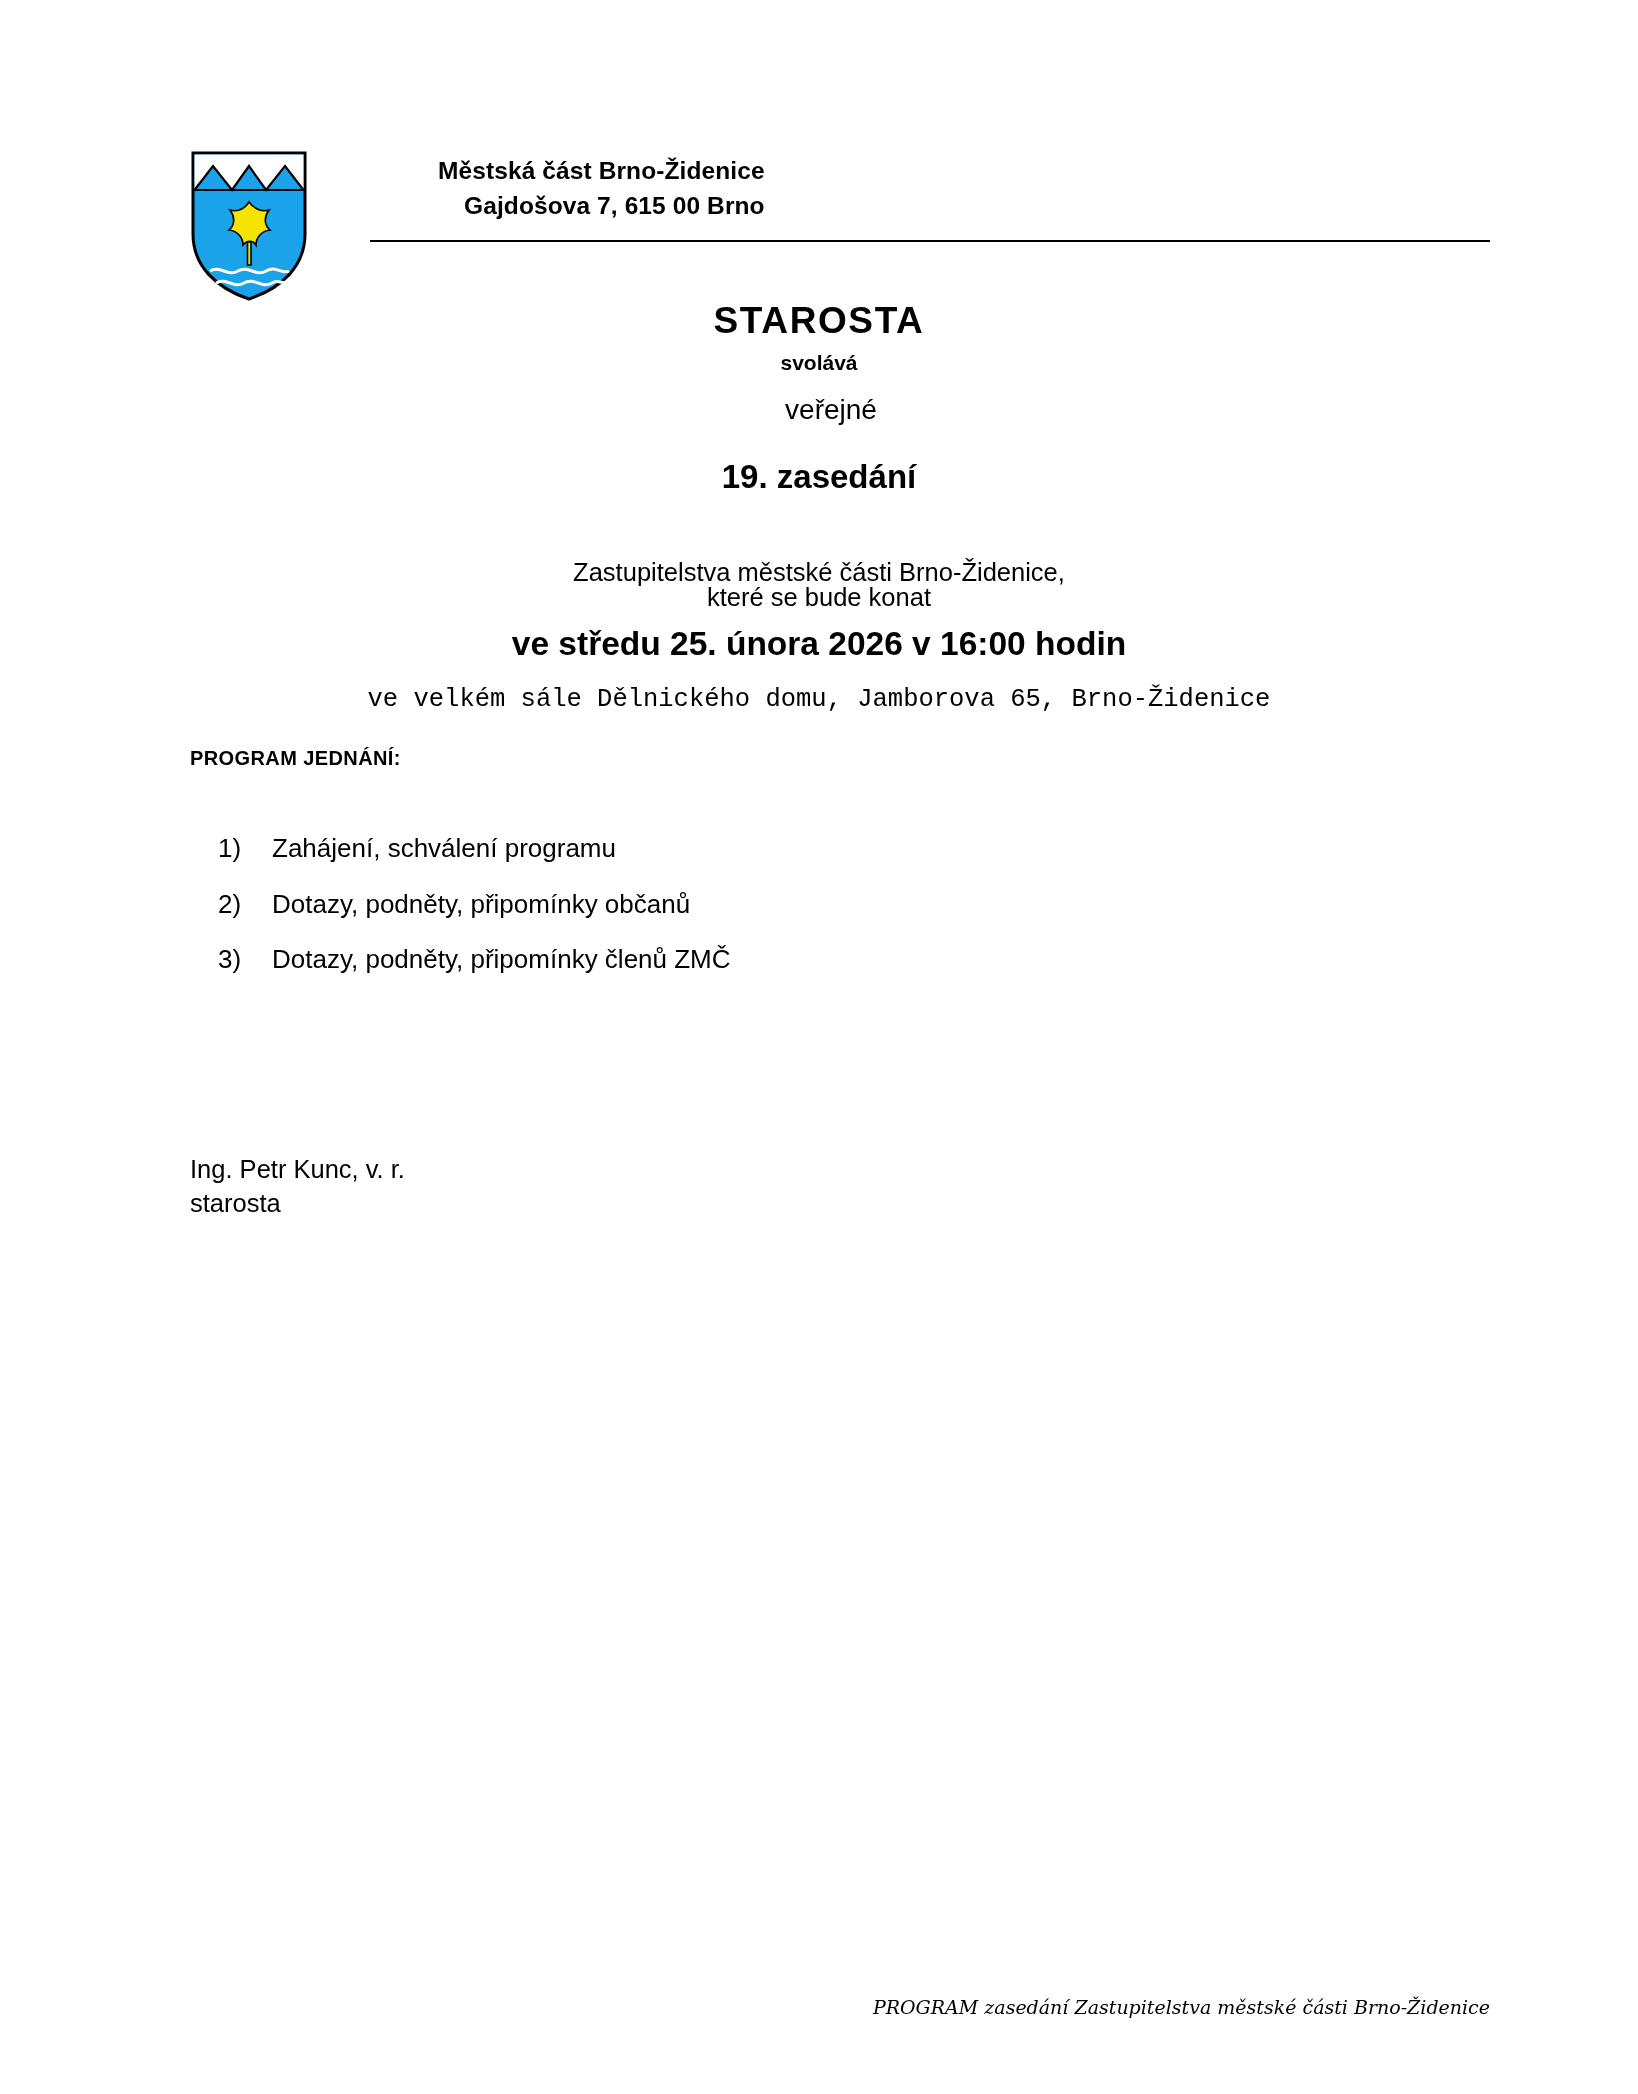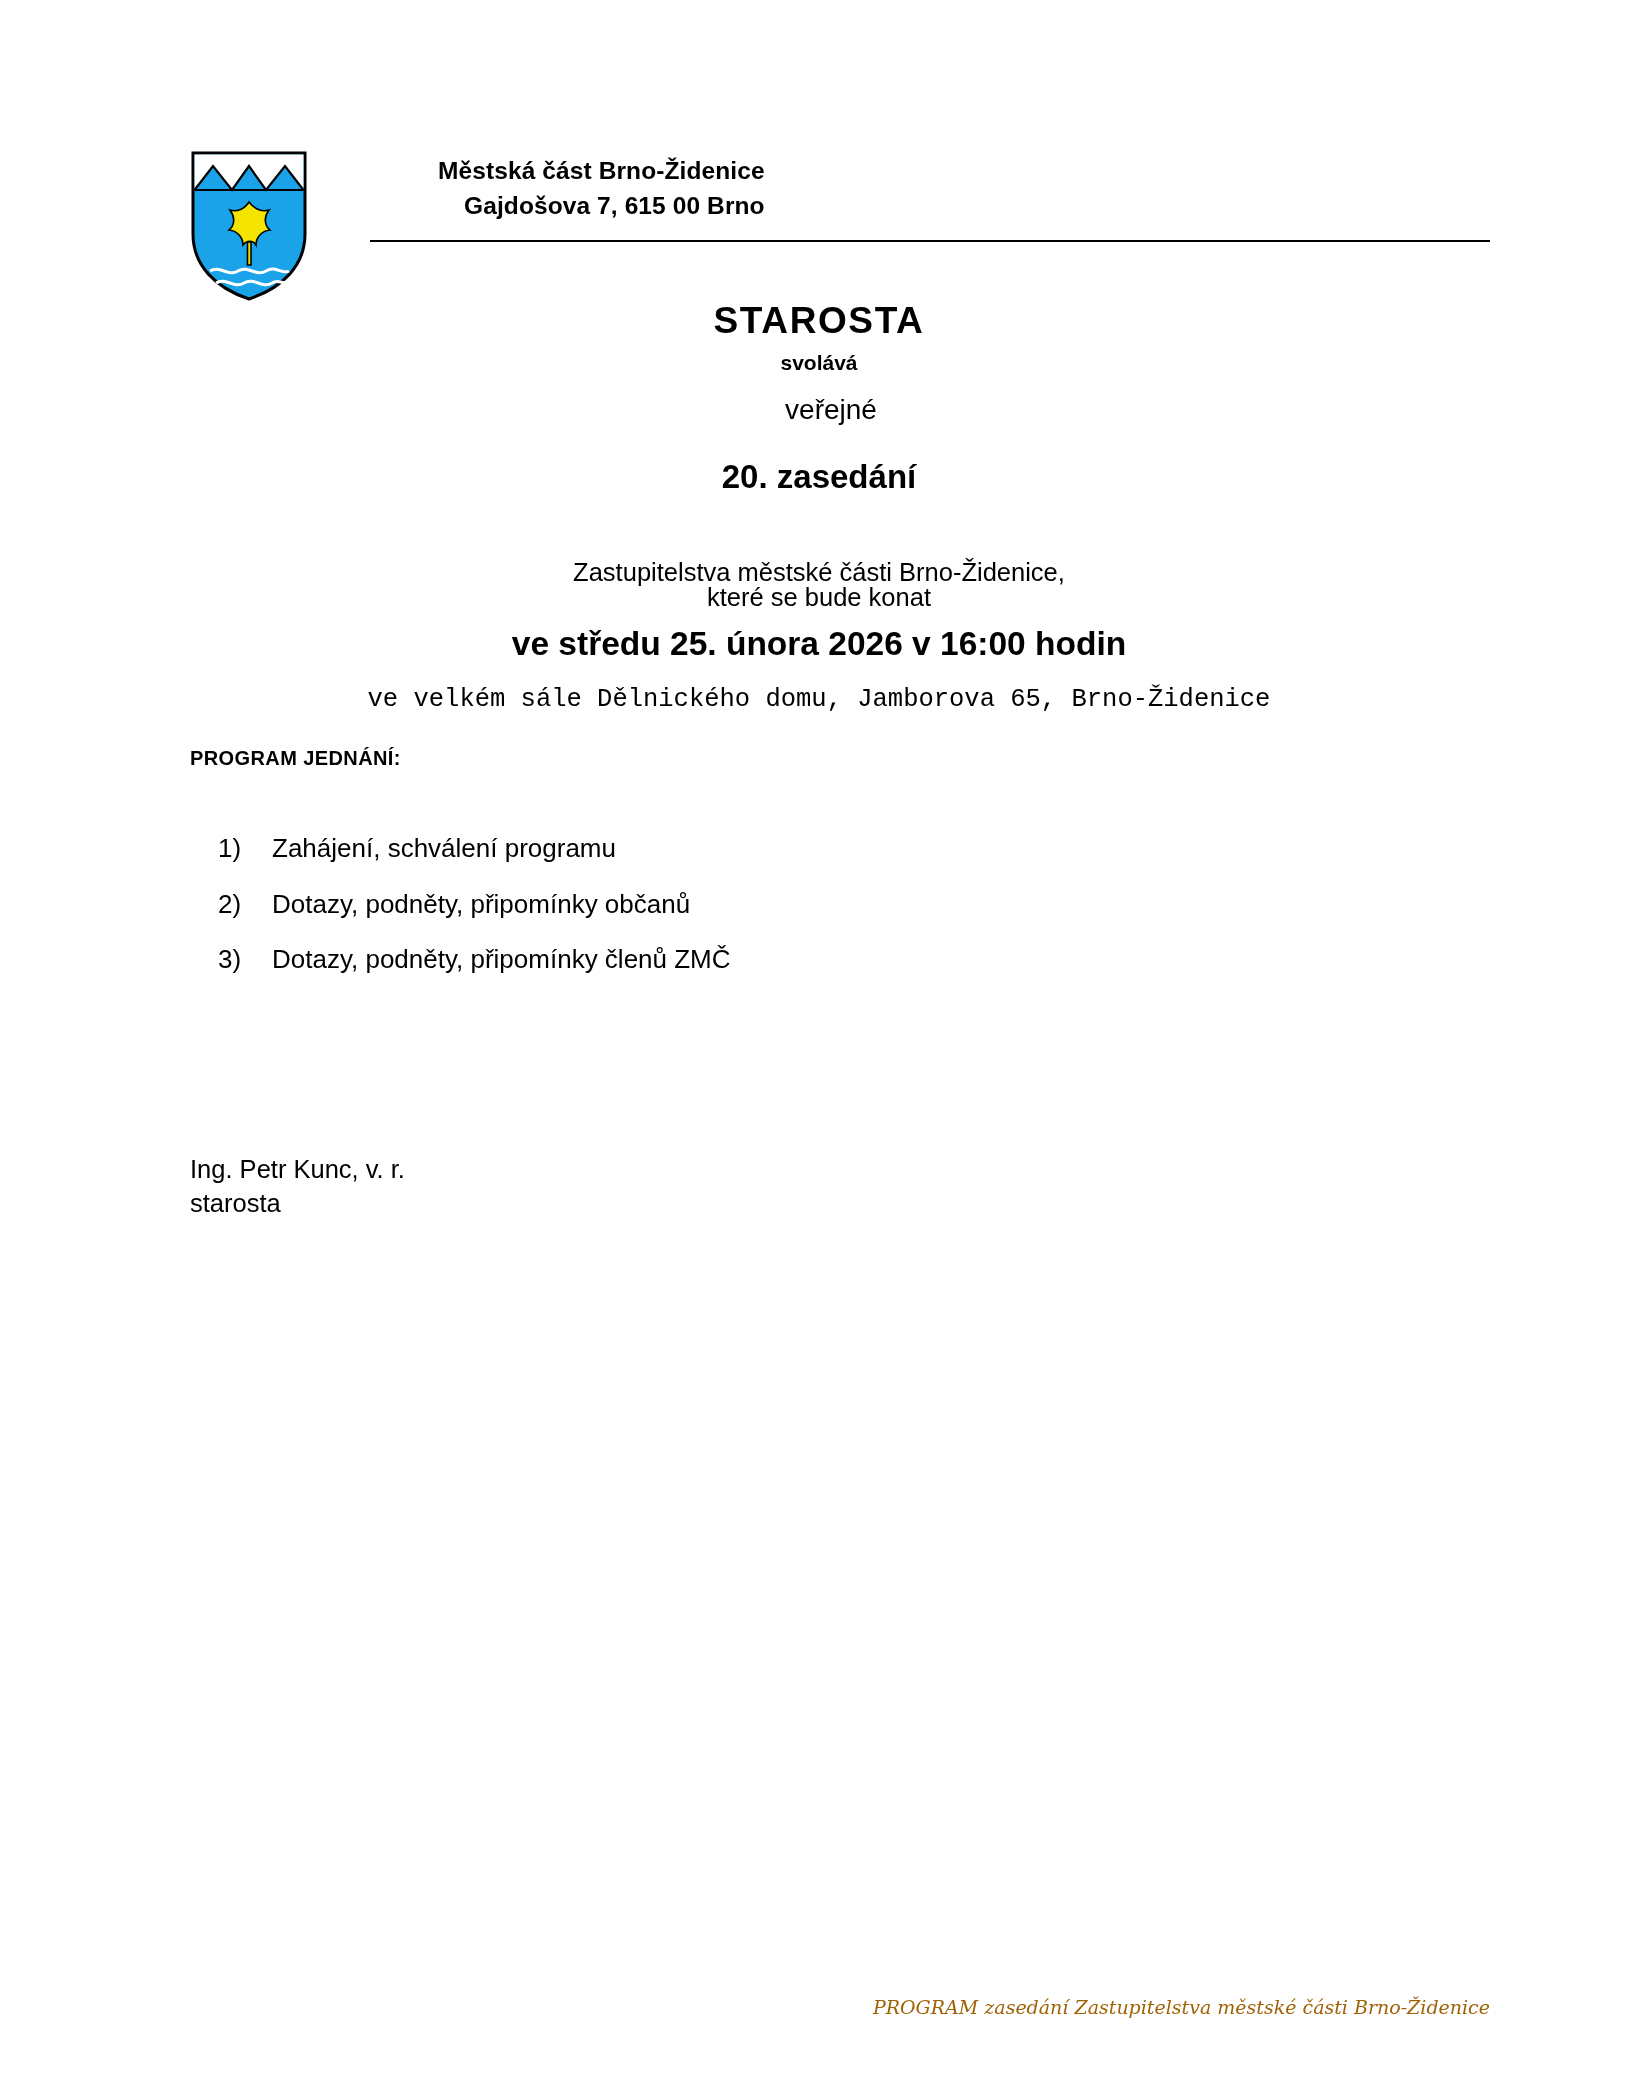--- a/index.html
+++ b/index.html
@@ -153,21 +153,21 @@
     position: absolute;
     left: 0;
     top: 1996px;
     width: 1638px;
     text-align: right;
     padding-right: 148px;
     box-sizing: border-box;
     font-family: "DejaVu Serif", serif;
     font-style: italic;
     font-size: 19px;
-    color: #a16207;
+    color: #000000;
   }
 </style>
 </head>
 <body>
 
 <div class="page">
 
   <div class="header">
 
     <div class="crest">
@@ -197,21 +197,21 @@
       <div>Městská část Brno-Židenice</div>
       <div>Gajdošova 7, 615 00 Brno</div>
     </div>
 
     <div class="header-rule"></div>
   </div>
 
   <div class="center-block t-starosta">STAROSTA</div>
   <div class="center-block t-svolava">svolává</div>
   <div class="center-block t-verejne">veřejné</div>
-  <div class="center-block t-zasedani">20. zasedání</div>
+  <div class="center-block t-zasedani">19. zasedání</div>
   <div class="center-block t-zastupitelstva">Zastupitelstva městské části Brno-Židenice,</div>
   <div class="center-block t-ktere">které se bude konat</div>
   <div class="center-block t-datum">ve středu 25. února 2026 v 16:00 hodin</div>
   <div class="center-block t-misto">ve velkém sále Dělnického domu, Jamborova 65, Brno-Židenice</div>
 
   <div class="program-title">PROGRAM JEDNÁNÍ:</div>
 
   <div class="agenda">
     <div class="agenda-item">
       <div class="agenda-num">1)</div>

